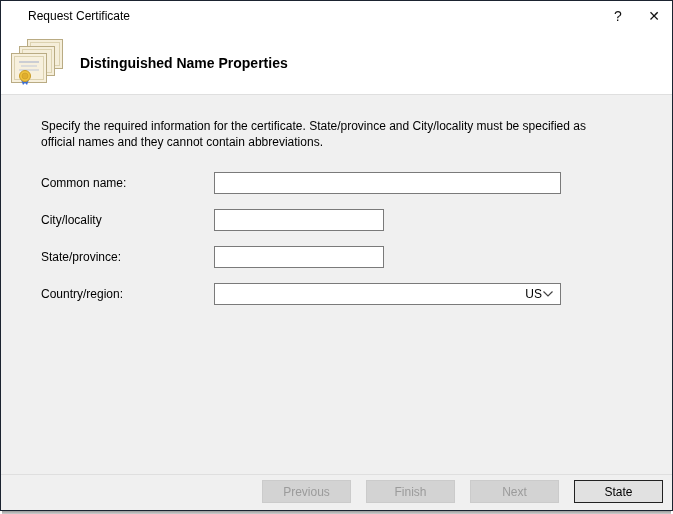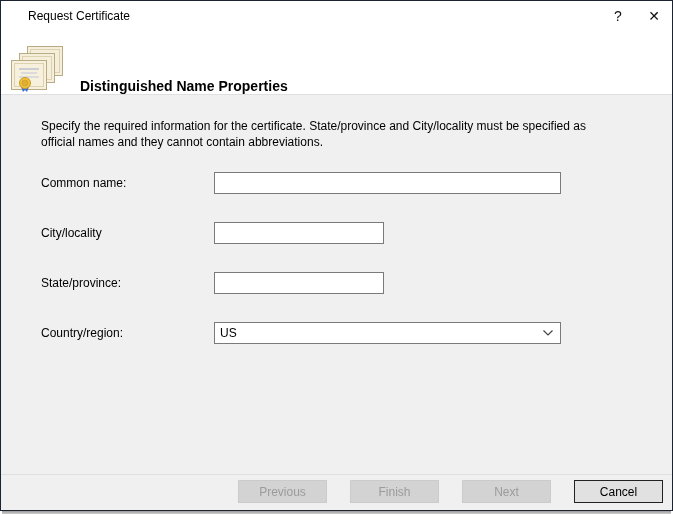--- a/index.html
+++ b/index.html
@@ -15,44 +15,44 @@
     background:linear-gradient(#9a9a9a,#cfcfcf); }
 
   
   .titlebar { height:30px; display:flex; align-items:center; background:#fff;padding-left:16px; }
   .titlebar-title { flex:1; padding-left:11px; font-size:12px; color:#000; }
   .titlebar-btn { width:36px; height:30px; display:flex; align-items:center; justify-content:center;
     background:transparent; border:none; font-family:"Liberation Sans", sans-serif;
     font-size:14px; color:#111; cursor:default; }
 
   
-  .header { height:63px; display:flex; align-items:flex-end; background:#fff; }
+  .header { height:63px; display:flex; align-items:center; background:#fff; }
   .header-icon { margin-left:10px; width:54px; height:48px; flex:0 0 auto; }
   .header-title { margin-left:15px; font-size:14px; font-weight:bold; color:#000; }
   .divider { height:1px; background:#dfdfdf; }
 
   
   .content { height:379px; background:#f0f0f0; padding:23px 24px 0 40px; }
   .instructions { font-size:12px; line-height:16px; color:#000; max-width:566px; margin-bottom:17px; }
 
-  .form-row { display:flex; align-items:center; height:32px; margin-bottom:18px; }
+  .form-row { display:flex; align-items:center; height:32px; margin-bottom:5px; }
   .form-label { width:173px; font-size:12px; color:#000; flex:0 0 auto; }
   .textbox { height:22px; border:1px solid #7a7a7a; background:#fff;
     font-family:"Liberation Sans", sans-serif; font-size:12px; padding:0 4px; color:#000; }
   .w-wide { width:347px; }
   .w-small { width:113px; }
   .w-medium { width:170px; }
 
   .combo { width:347px; height:22px; border:1px solid #7a7a7a; background:#fff;
-    display:flex; align-items:center; justify-content:space-between;
+    display:flex; align-items:center; justify-content:flex-end;
     padding:0 6px 0 5px; font-size:12px; color:#000; cursor:default; }
 
   
   .footer { height:37px; background:#f0f0f0; display:flex; justify-content:flex-end;
-    align-items:flex-start; padding:5px 9px 0 0; gap:23px; }
+    align-items:flex-start; padding:5px 9px 0 0; gap:15px; }
   .btn { width:89px; height:23px; font-family:"Liberation Sans", sans-serif; font-size:12px; cursor:default; }
   .btn-disabled { background:#d3d3d3; border:1px solid #cbcbcb; color:#9b9b9b; }
   .btn-default { background:#e1e1e1; border:1px solid #222; color:#000; }
 </style>
 </head>
 <body>
 
 <div class="window">
 
   <div class="titlebar">
@@ -135,17 +135,17 @@
       </div>
     </div>
   </div>
 
   <div class="divider"></div>
 
   <div class="footer">
     <button class="btn btn-disabled" disabled="">Previous</button>
     <button class="btn btn-disabled" disabled="">Finish</button>
     <button class="btn btn-disabled" disabled="">Next</button>
-    <button class="btn btn-default">Cancel</button>
+    <button class="btn btn-default">State</button>
   </div>
 
 </div>
 <div class="drop-shadow"></div>
 
 </body></html>

